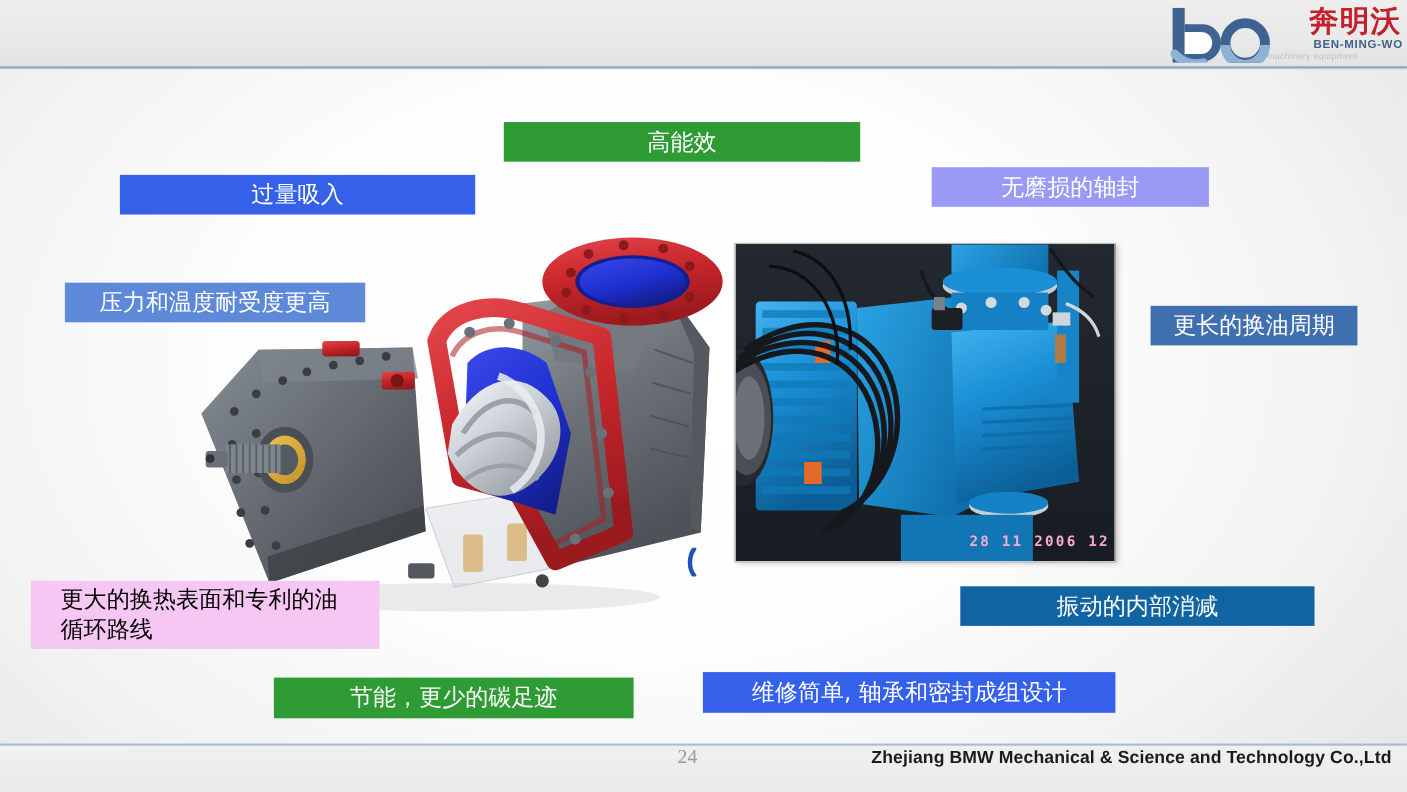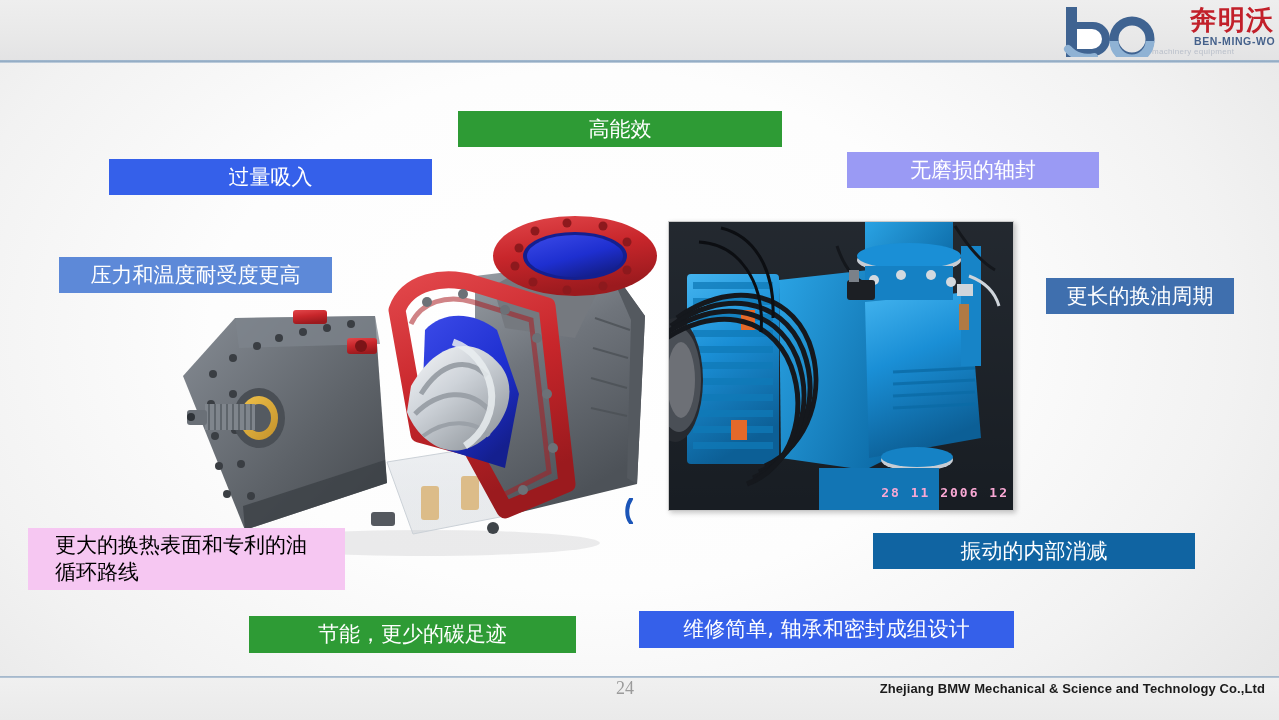--- a/index.html
+++ b/index.html
@@ -145,21 +145,21 @@
     left: 15px; top: 678px;
     width: 1220px;
     text-align: center;
     font-size: 18px;
     color: #9b9b9b;
     font-family: "Liberation Serif", serif;
   }
   #footer-company {
     position: absolute;
     right: 14px; top: 681px;
-    font-size: 13px;
+    font-size: 16px;
     font-weight: 700;
     color: #1b1b1b;
     white-space: nowrap;
     letter-spacing: 0.1px;
   }
 </style>
 </head>
 <body>
 
 <div id="slide">

